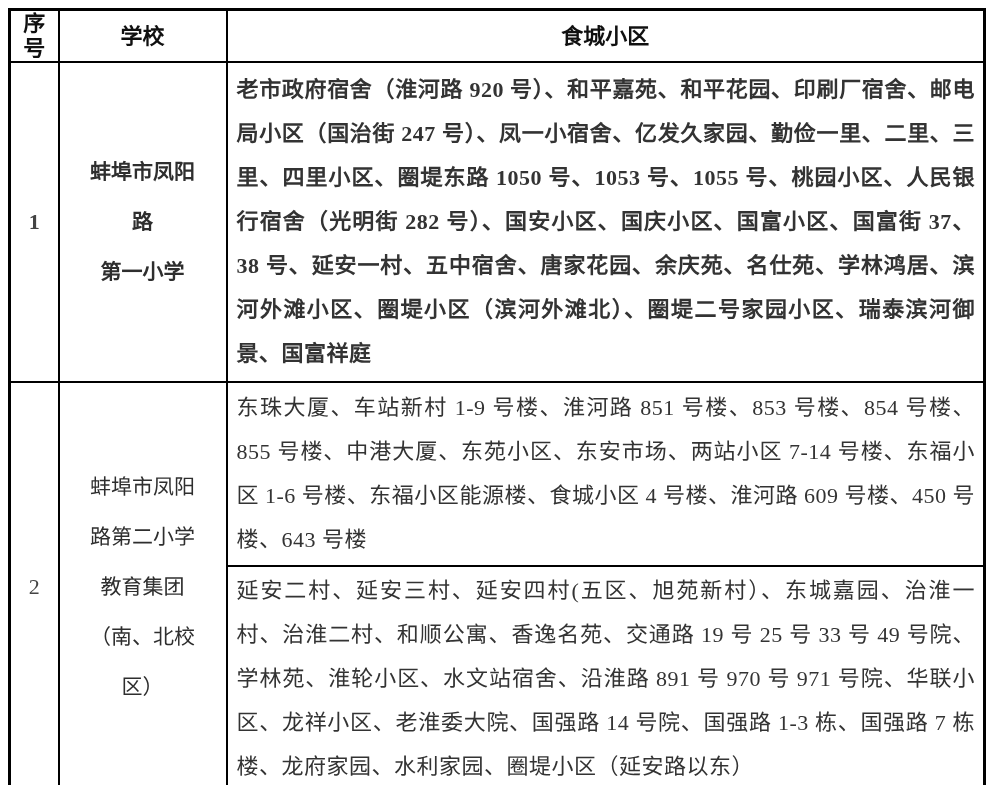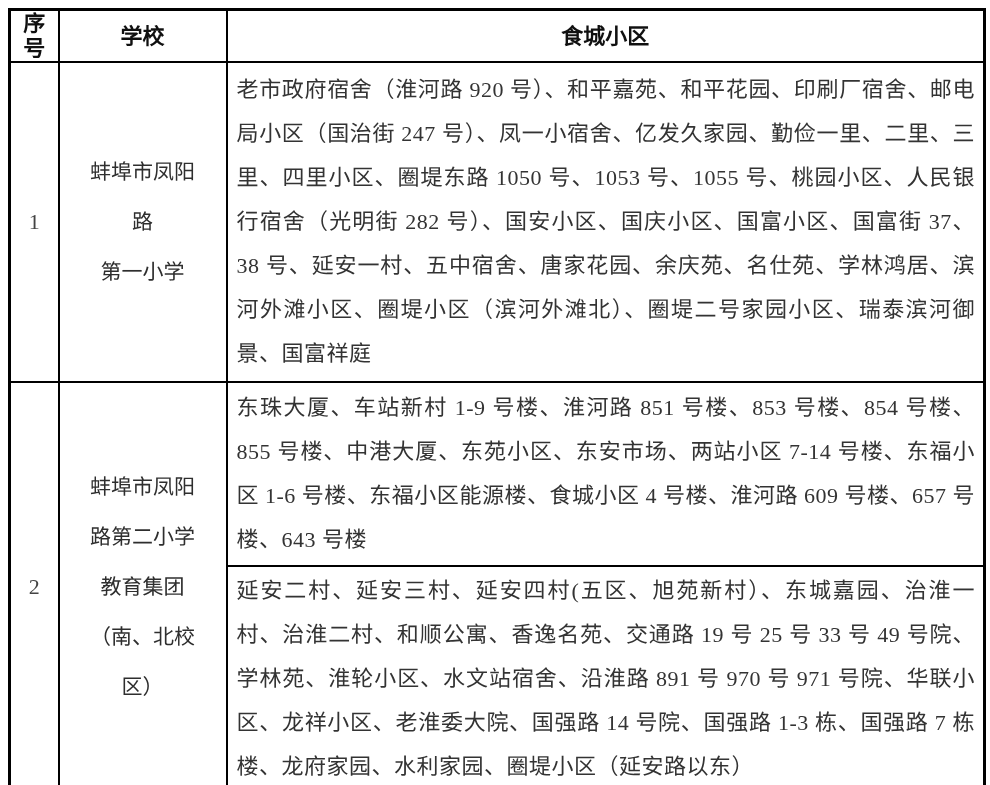--- a/index.html
+++ b/index.html
@@ -63,21 +63,21 @@
   }
   td.range {
     font-size: 22px;
     line-height: 44px;
     color: #333333;
     vertical-align: middle;
     text-align: justify;
     padding: 2px 8px 2px 9px;
     letter-spacing: 0.5px;
   }
-  tr.row-1 td   { height: 314px; }
+  tr.row-1 td   { height: 314px; font-weight: bold; }
   tr.row-2a td  { height: 178px; }
   tr.row-2b td  { height: 212px; }
 </style>
 </head>
 <body>
 
 <div class="page">
   <table class="enroll">
     <colgroup>
       <col class="c-num">
@@ -94,21 +94,21 @@
     <tbody>
       <tr class="row-1">
         <td class="num">1</td>
         <td class="school">蚌埠市凤阳路
 第一小学</td>
         <td class="range">老市政府宿舍（淮河路 920 号）、和平嘉苑、和平花园、印刷厂宿舍、邮电局小区（国治街 247 号）、凤一小宿舍、亿发久家园、勤俭一里、二里、三里、四里小区、圈堤东路 1050 号、1053 号、1055 号、桃园小区、人民银行宿舍（光明街 282 号）、国安小区、国庆小区、国富小区、国富街 37、38 号、延安一村、五中宿舍、唐家花园、余庆苑、名仕苑、学林鸿居、滨河外滩小区、圈堤小区（滨河外滩北）、圈堤二号家园小区、瑞泰滨河御景、国富祥庭</td>
       </tr>
       <tr class="row-2a">
         <td class="num" rowspan="2">2</td>
         <td class="school" rowspan="2">蚌埠市凤阳路第二小学教育集团（南、北校区）</td>
-        <td class="range">东珠大厦、车站新村 1-9 号楼、淮河路 851 号楼、853 号楼、854 号楼、855 号楼、中港大厦、东苑小区、东安市场、两站小区 7-14 号楼、东福小区 1-6 号楼、东福小区能源楼、食城小区 4 号楼、淮河路 609 号楼、657 号楼、643 号楼</td>
+        <td class="range">东珠大厦、车站新村 1-9 号楼、淮河路 851 号楼、853 号楼、854 号楼、855 号楼、中港大厦、东苑小区、东安市场、两站小区 7-14 号楼、东福小区 1-6 号楼、东福小区能源楼、食城小区 4 号楼、淮河路 609 号楼、450 号楼、643 号楼</td>
       </tr>
       <tr class="row-2b">
         <td class="range">延安二村、延安三村、延安四村(五区、旭苑新村）、东城嘉园、治淮一村、治淮二村、和顺公寓、香逸名苑、交通路 19 号 25 号 33 号 49 号院、学林苑、淮轮小区、水文站宿舍、沿淮路 891 号 970 号 971 号院、华联小区、龙祥小区、老淮委大院、国强路 14 号院、国强路 1-3 栋、国强路 7 栋楼、龙府家园、水利家园、圈堤小区（延安路以东）</td>
       </tr>
 
     </tbody>
   </table>
 </div>
 
 </body></html>

